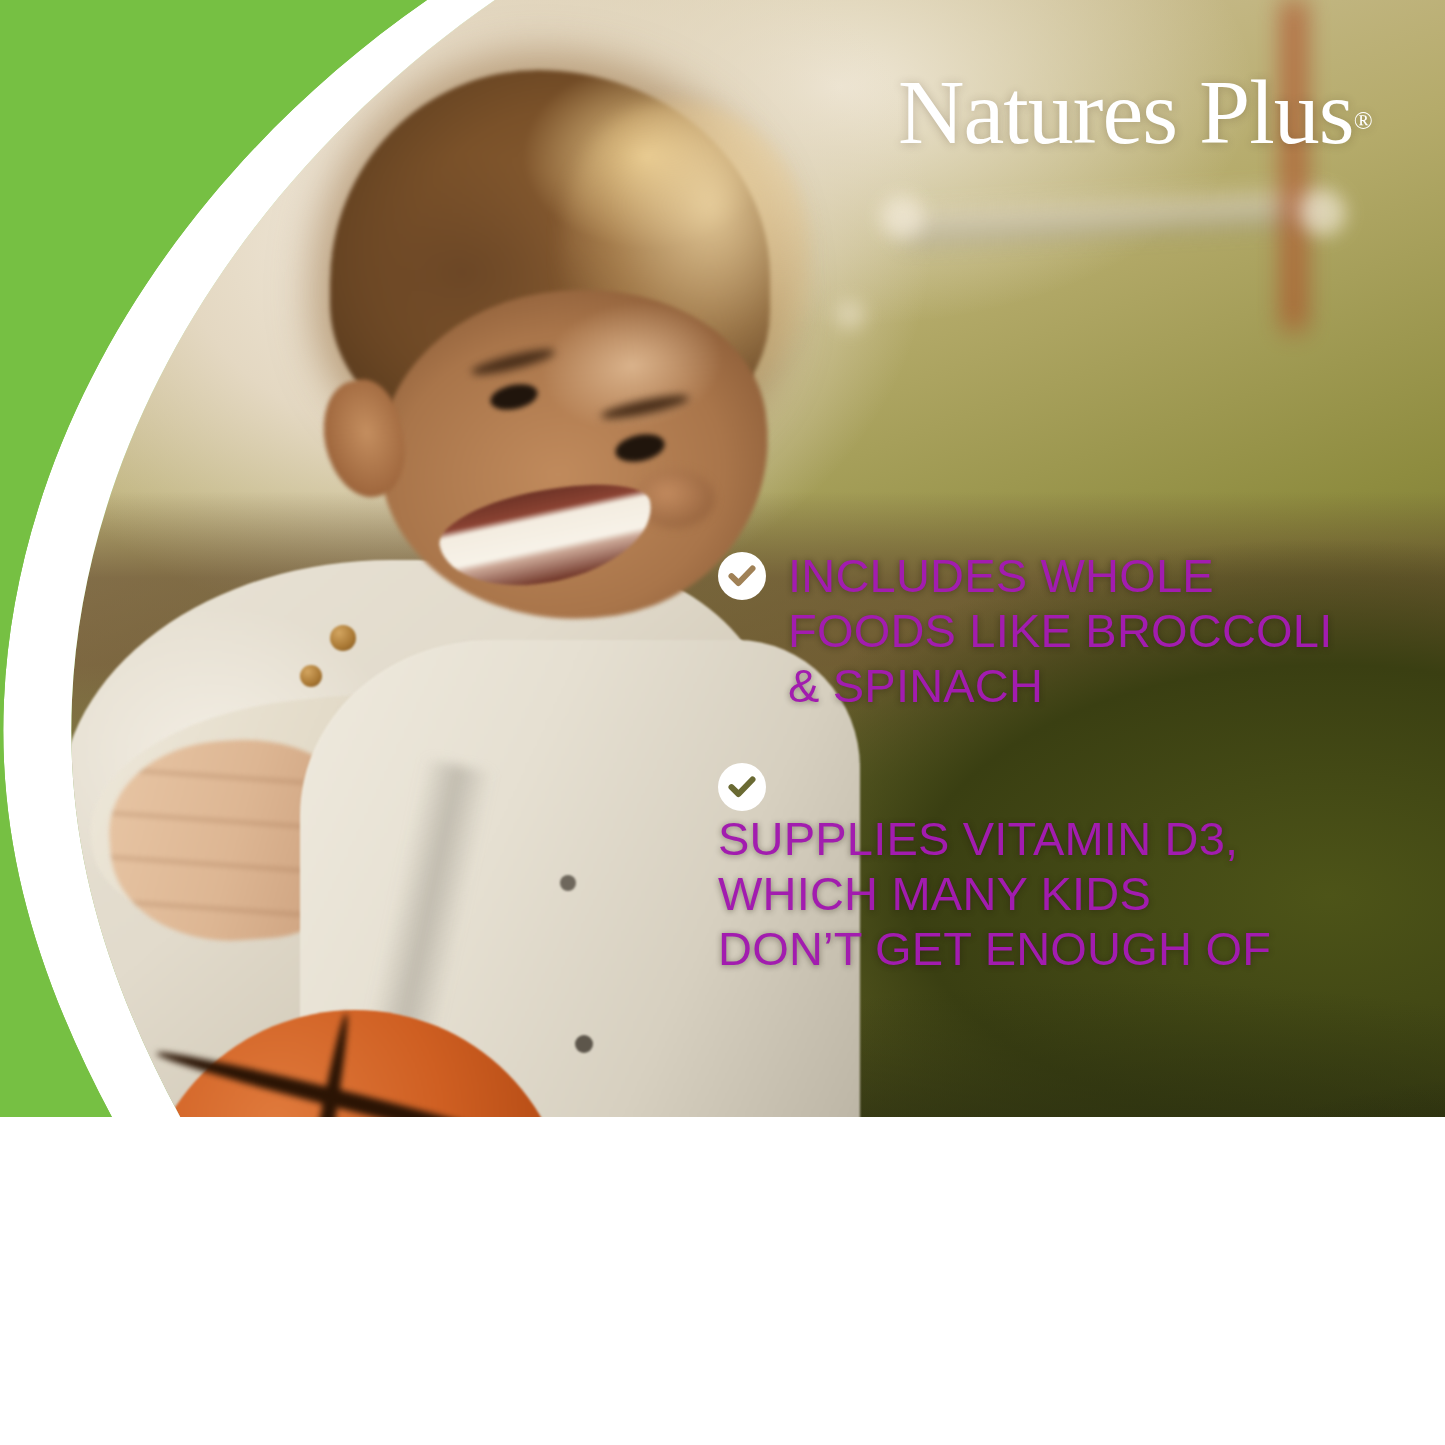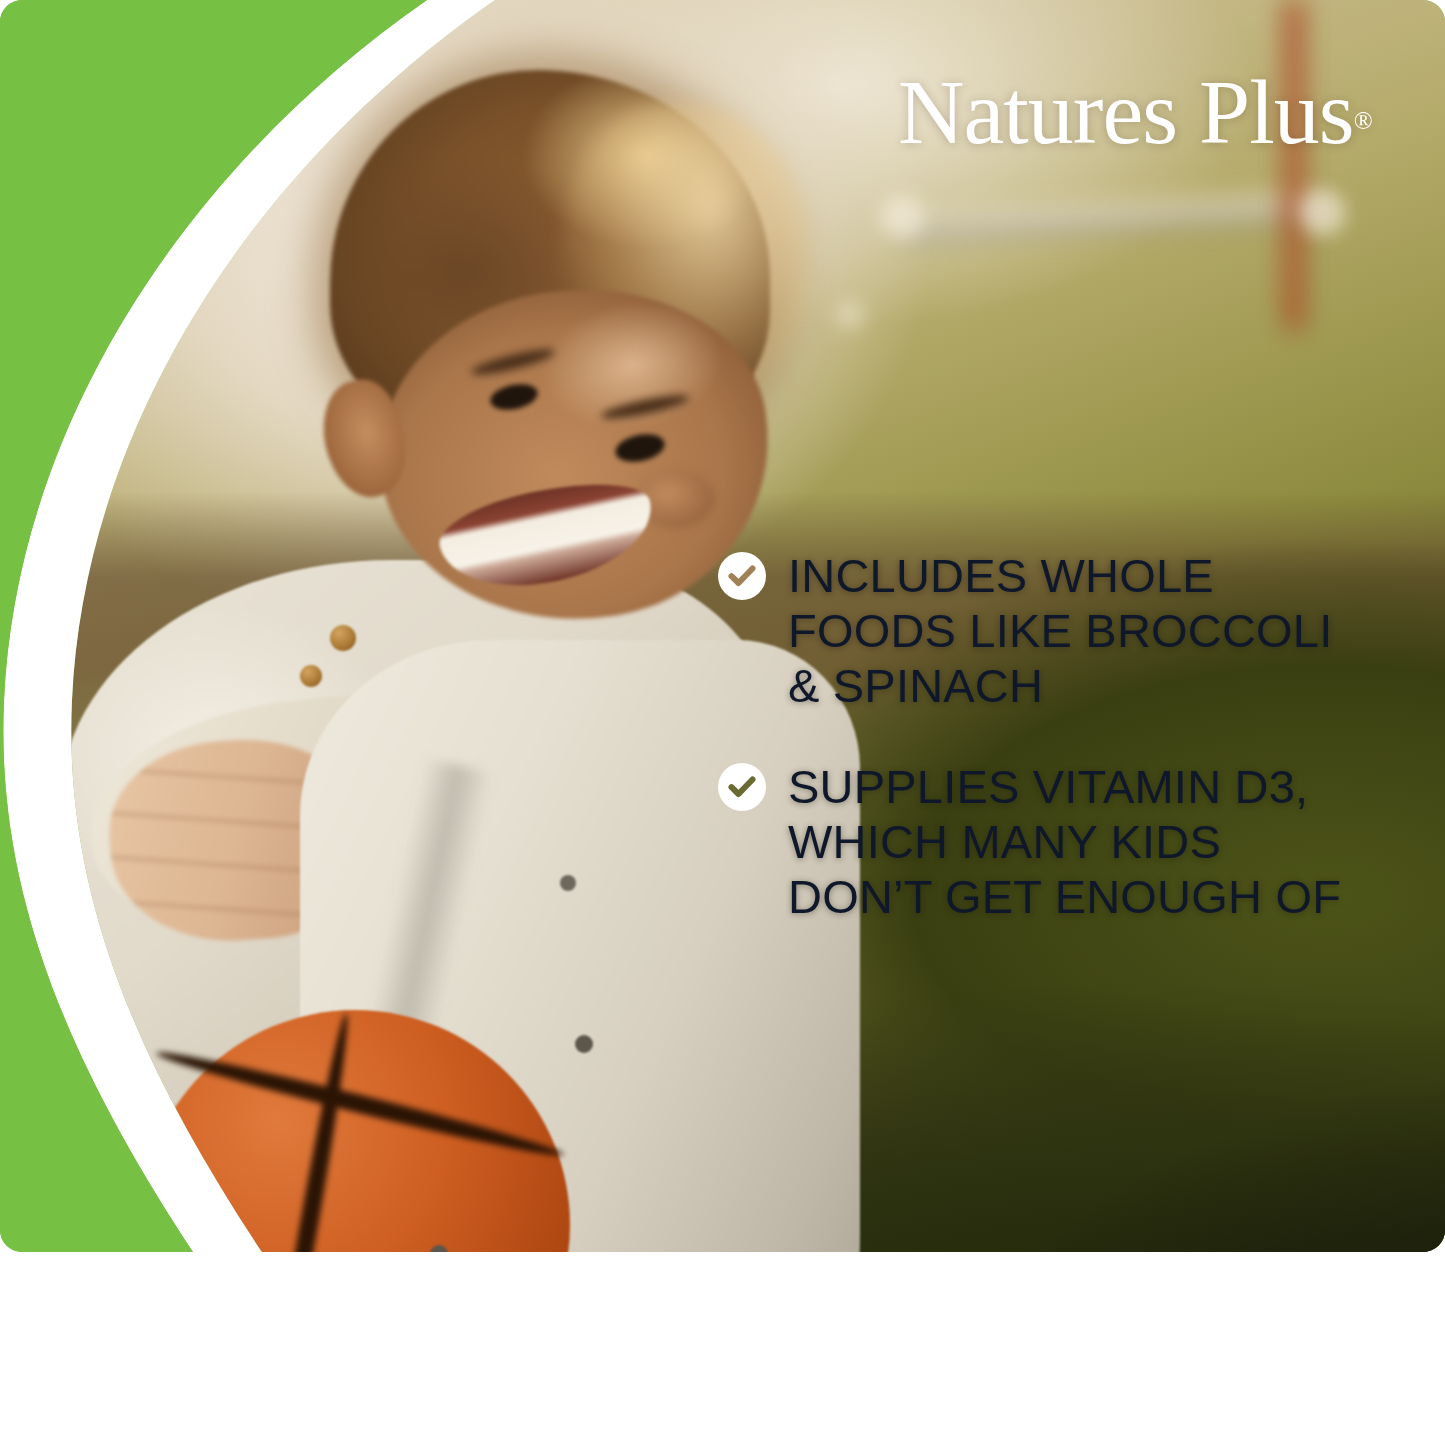--- a/index.html
+++ b/index.html
@@ -1,22 +1,21 @@
 <!DOCTYPE html>
 <html><head>
 <meta charset="utf-8">
 <style>
   * { margin:0; padding:0; box-sizing:border-box; }
   html,body { background:#ffffff; }
   #stage {
     position:relative;
-    width:1445px; height:1252px;
+    width:1445px; height:1117px;
     overflow:hidden;
     font-family:"Liberation Sans", sans-serif;
-    border-radius:22px;
   }
 
   
   .green-bg {
     position:absolute; inset:0;
     background:#76c043;
   }
 
   
   .photo-clip {
@@ -223,21 +222,21 @@
     align-items:flex-start;
     margin-bottom:46px;
   }
   .check-wrap {
     flex:0 0 auto;
     width:48px; height:48px;
     margin-top:4px;
     margin-right:22px;
   }
   .bullet-text {
-    color:#0f172a;
+    color:#a21caf;
     font-size:47px;
     line-height:55px;
     letter-spacing:.2px;
     text-shadow:0 1px 6px rgba(30,26,12,.45);
     white-space:pre-line;
   }
 </style>
 </head>
 <body>
 
@@ -318,21 +317,21 @@
         <svg width="48" height="48" viewBox="0 0 48 48">
           <circle cx="24" cy="24" r="24" fill="#ffffff"></circle>
           <path d="M13.5 24.2 L20.5 31 L34.5 16.5" fill="none" stroke="#a08156" stroke-width="6" stroke-linecap="round" stroke-linejoin="round"></path>
         </svg>
       </span>
       <span class="bullet-text">INCLUDES WHOLE
 FOODS LIKE BROCCOLI
 &amp; SPINACH</span>
     </div>
 
-    <div class="bullet" style="">
+    <div class="bullet" style="flex-direction:column;">
       <span class="check-wrap">
         <svg width="48" height="48" viewBox="0 0 48 48">
           <circle cx="24" cy="24" r="24" fill="#ffffff"></circle>
           <path d="M13.5 24.2 L20.5 31 L34.5 16.5" fill="none" stroke="#6a6a33" stroke-width="6" stroke-linecap="round" stroke-linejoin="round"></path>
         </svg>
       </span>
       <span class="bullet-text">SUPPLIES VITAMIN D3,
 WHICH MANY KIDS
 DON’T GET ENOUGH OF</span>
     </div>

